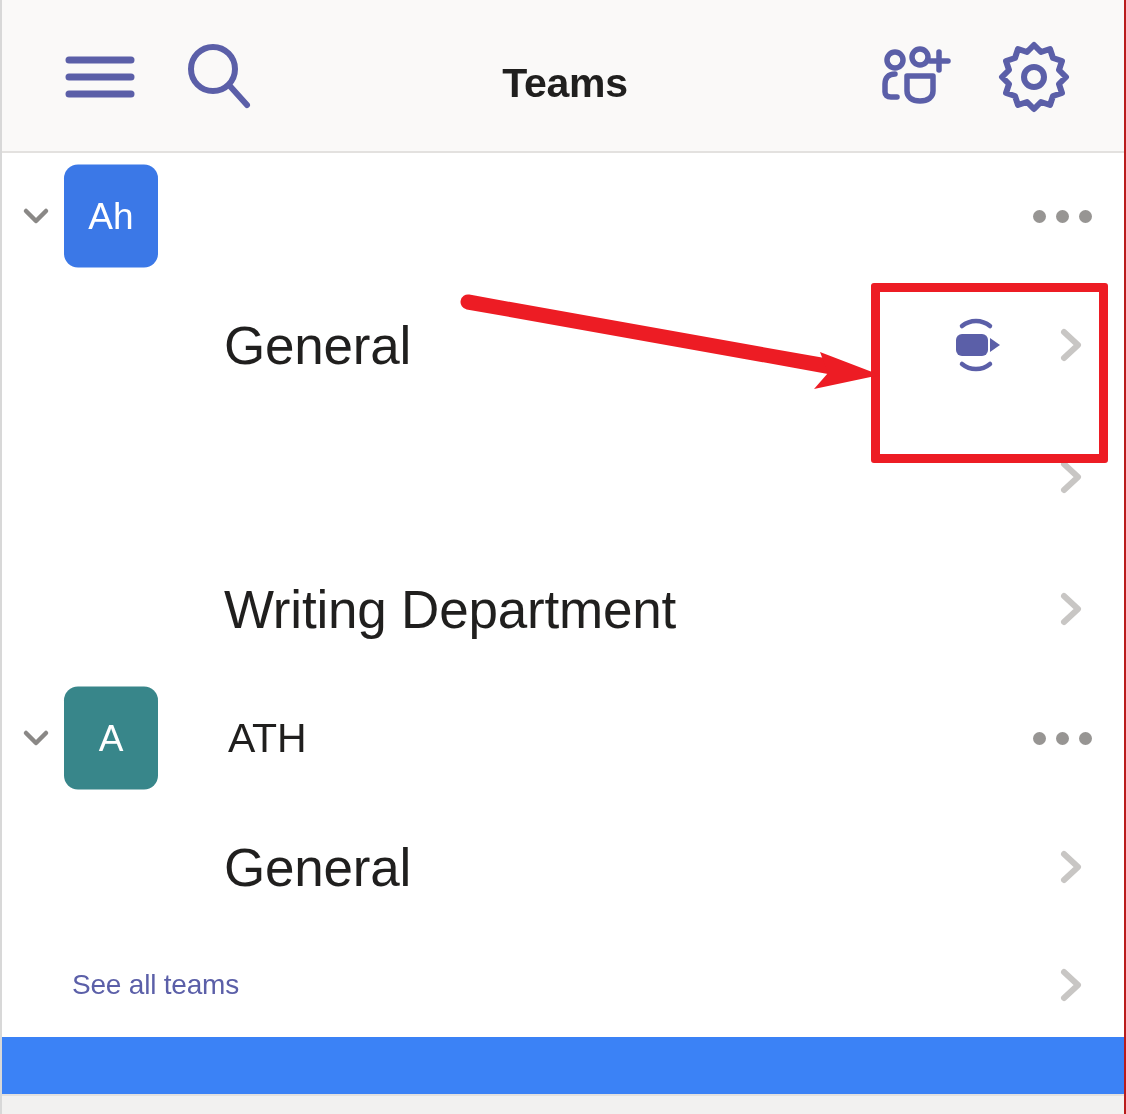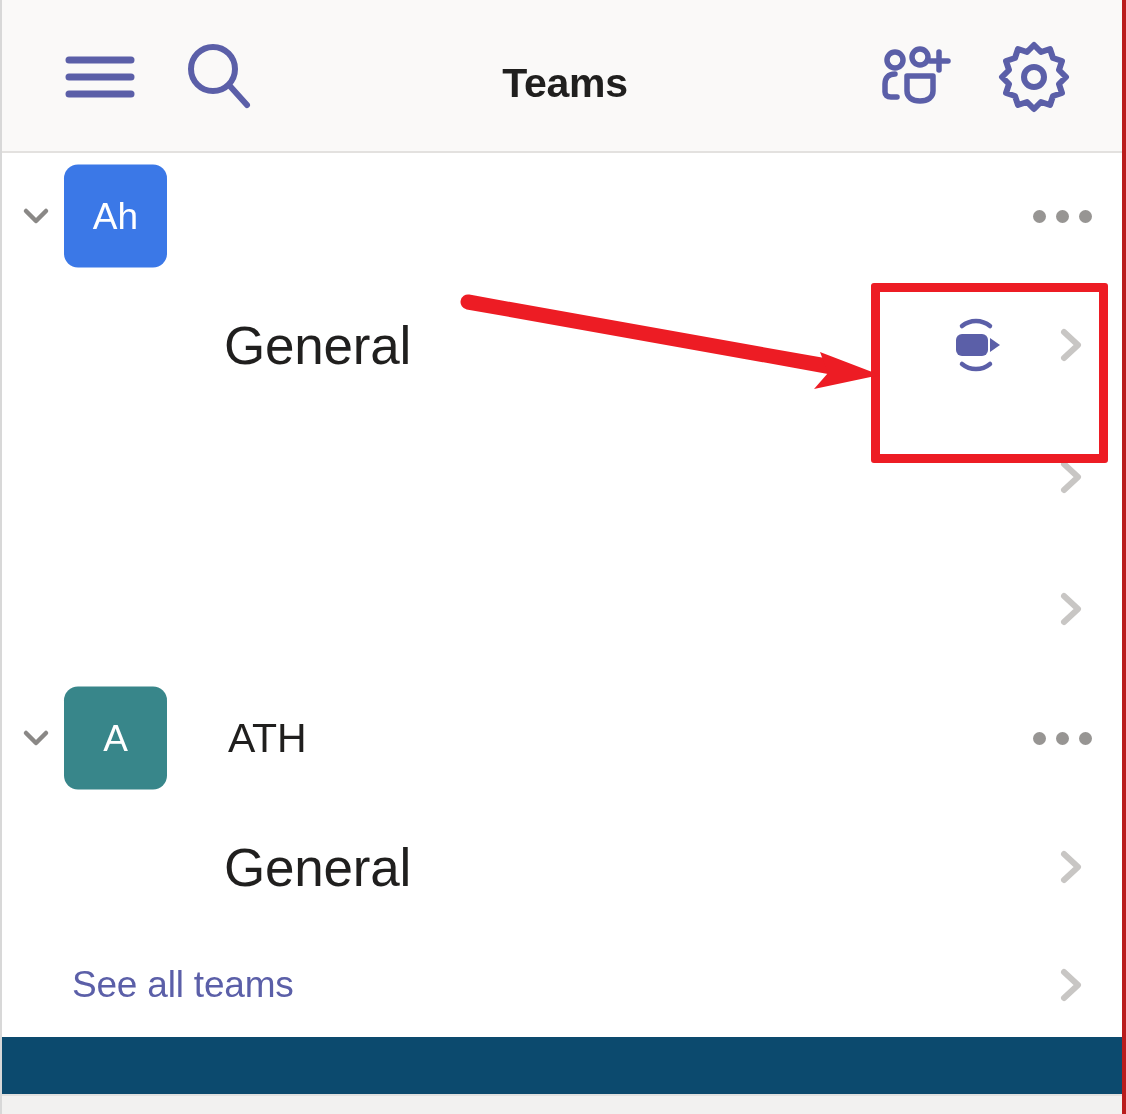--- a/index.html
+++ b/index.html
@@ -8,23 +8,23 @@
     width: 1126px;
     height: 1114px;
     background: #ffffff;
     font-family: "Liberation Sans", sans-serif;
   }
 
   #app {
     position: relative;
     width: 1126px;
     height: 1114px;
-    background: #0c4a6e;
+    background: #3b82f6;
     border-left: 2px solid #d8d8d8;
-    border-right: 4px solid #b91c1c;
+    border-right: 2px solid #b91c1c;
     overflow: hidden;
   }
 
   
   .header {
     position: absolute;
     top: 0; left: 0;
     width: 1126px;
     height: 153px;
     background: #faf9f8;
@@ -77,21 +77,21 @@
     transform: translateY(-50%);
     width: 40px; height: 40px;
     display: flex; align-items: center; justify-content: center;
   }
 
   .avatar {
     position: absolute;
     left: 62px;
     top: 50%;
     transform: translateY(-50%);
-    width: 103px;
+    width: 94px;
     height: 103px;
     border-radius: 14px;
     display: flex;
     align-items: center;
     justify-content: center;
     color: #ffffff;
     font-size: 37px;
     font-weight: 400;
   }
 
@@ -162,21 +162,21 @@
   .see-all-row {
     position: relative;
     height: 104px;
     background: #ffffff;
   }
   .see-all-label {
     position: absolute;
     left: 70px;
     top: 50%;
     transform: translateY(-50%);
-    font-size: 37px;
+    font-size: 28px;
     color: #5b5fa8;
     letter-spacing: -0.2px;
     white-space: nowrap;
   }
   .see-all-chevron {
     position: absolute;
     right: 34px;
     top: 50%;
     transform: translateY(-50%);
     width: 46px; height: 46px;
@@ -297,20 +297,21 @@
 
     <div class="channel-row">
       <div class="channel-chevron">
         <svg width="46" height="46" viewBox="0 0 46 46">
           <polyline points="16,10 30,23 16,36" fill="none" stroke="#c8c6c4" stroke-width="6" stroke-linecap="round" stroke-linejoin="round"></polyline>
         </svg>
       </div>
     </div>
 
     <div class="channel-row">
+      <div class="channel-name">Writing Department</div>
       <div class="channel-chevron">
         <svg width="46" height="46" viewBox="0 0 46 46">
           <polyline points="16,10 30,23 16,36" fill="none" stroke="#c8c6c4" stroke-width="6" stroke-linecap="round" stroke-linejoin="round"></polyline>
         </svg>
       </div>
     </div>
 
     <div class="team-row">
       <div class="team-chevron">
         <svg width="40" height="40" viewBox="0 0 40 40">

